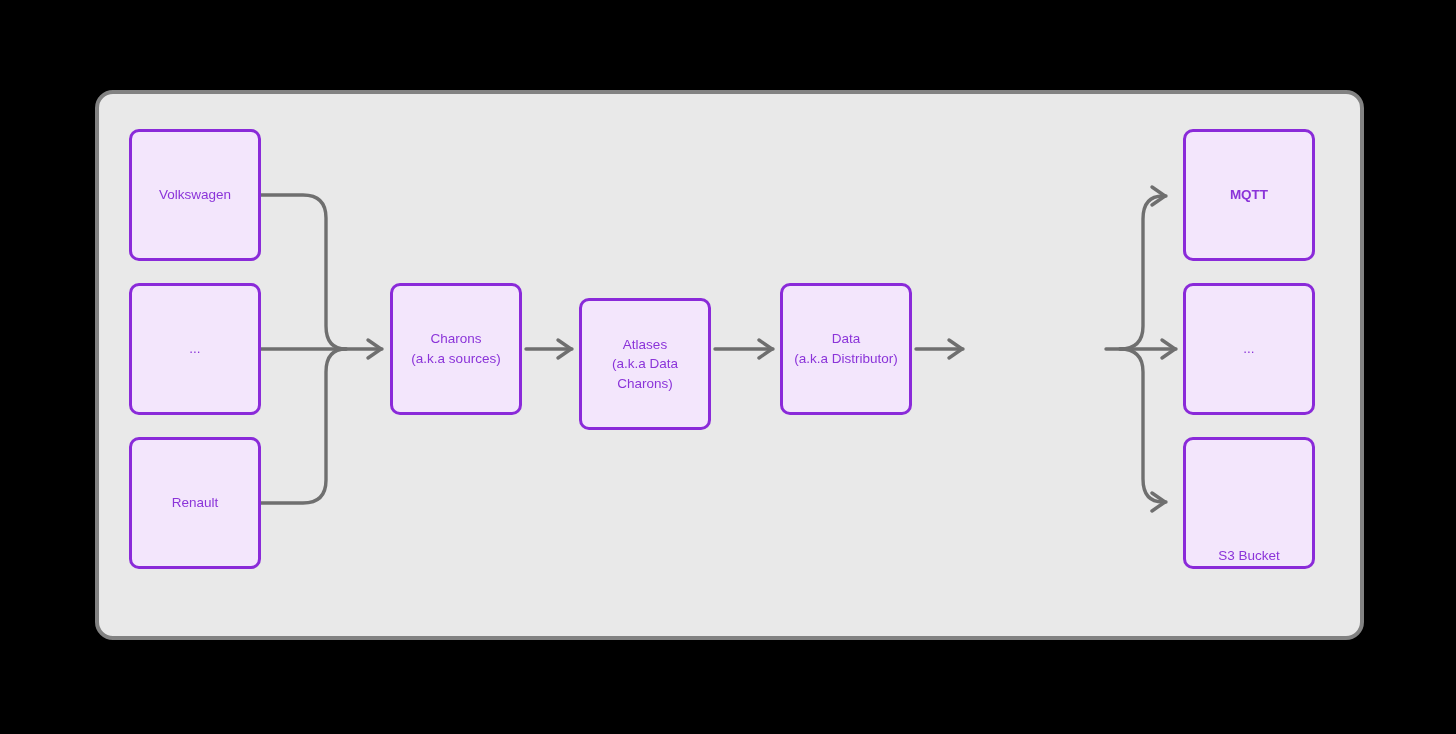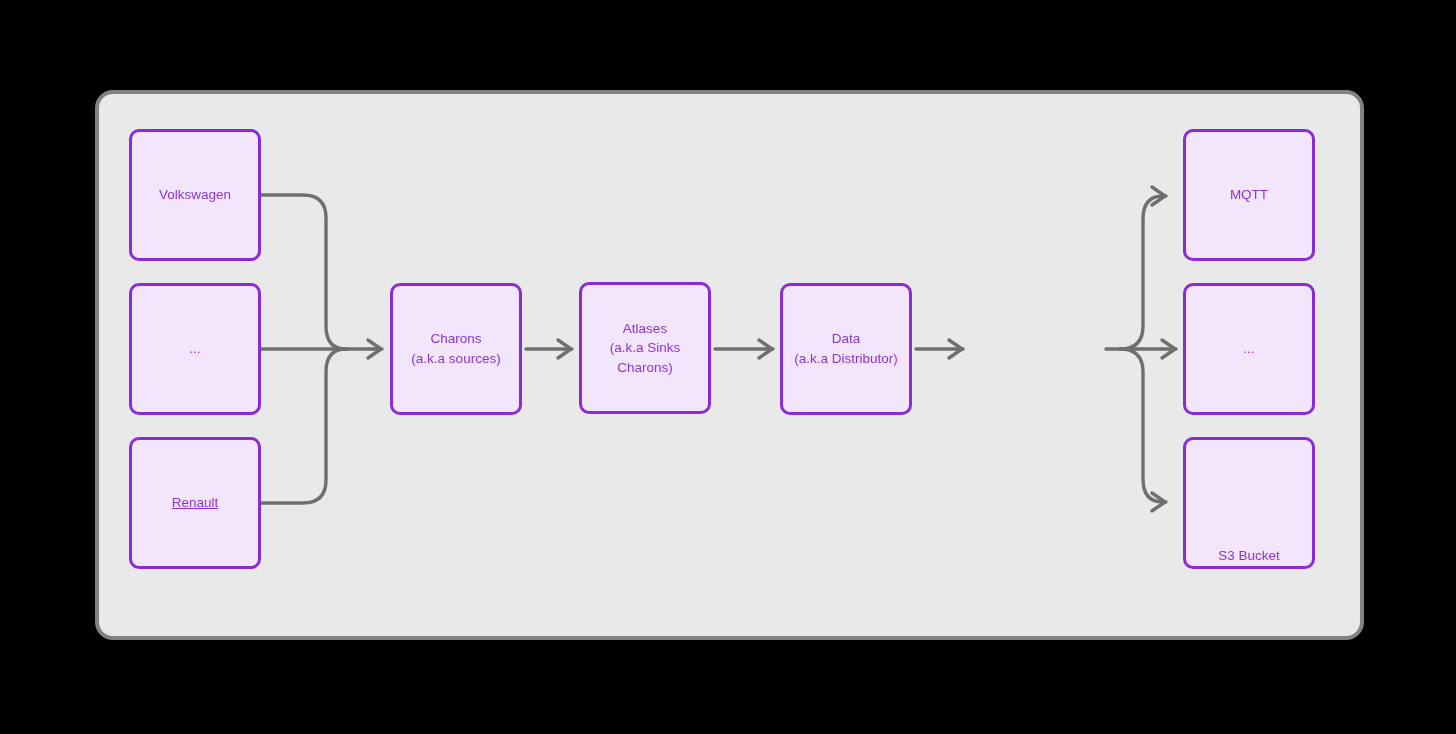--- a/index.html
+++ b/index.html
@@ -57,26 +57,26 @@
     flex-direction: column;
     align-items: center;
     justify-content: center;
     text-align: center;
     color: var(--node-text);
     font-size: 13.5px;
     line-height: 1.45;
   }
   .n-volkswagen  { left: 129px;  top: 129px; }
   .n-sources-more{ left: 129px;  top: 283px; }
-  .n-renault     { left: 129px;  top: 437px; text-decoration: underline; }
+  .n-renault     { left: 129px;  top: 437px; }
   .n-charons     { left: 390px;  top: 283px; }
-  .n-atlases     { left: 579px;  top: 282px; justify-content: center; }
+  .n-atlases     { left: 579px;  top: 298px; justify-content: center; }
   .n-janus       { left: 780px;  top: 283px; }
   .n-sinks       { left: 970px;  top: 283px; }
-  .n-mqtt        { left: 1183px; top: 129px; }
+  .n-mqtt        { left: 1183px; top: 129px; font-weight: bold; }
   .n-sinks-more  { left: 1183px; top: 283px; }
   .n-s3-bucket   { left: 1183px; top: 437px; justify-content: flex-end; }
 </style>
 </head>
 <body>
 
 <div class="stage">
   <div class="panel"></div>
 
   <svg class="edges" viewBox="0 0 1456 734" xmlns="http://www.w3.org/2000/svg">
@@ -111,21 +111,21 @@
     <span>Renault</span>
   </div>
 
   <div class="node n-charons">
     <span>Charons</span>
     <span>(a.k.a sources)</span>
   </div>
 
   <div class="node n-atlases">
     <span>Atlases</span>
-    <span>(a.k.a Sinks</span>
+    <span>(a.k.a Data</span>
     <span>Charons)</span>
   </div>
 
   <div class="node n-janus">
     <span>Data</span>
     <span>(a.k.a Distributor)</span>
   </div>
 
 
   <div class="node n-mqtt">

